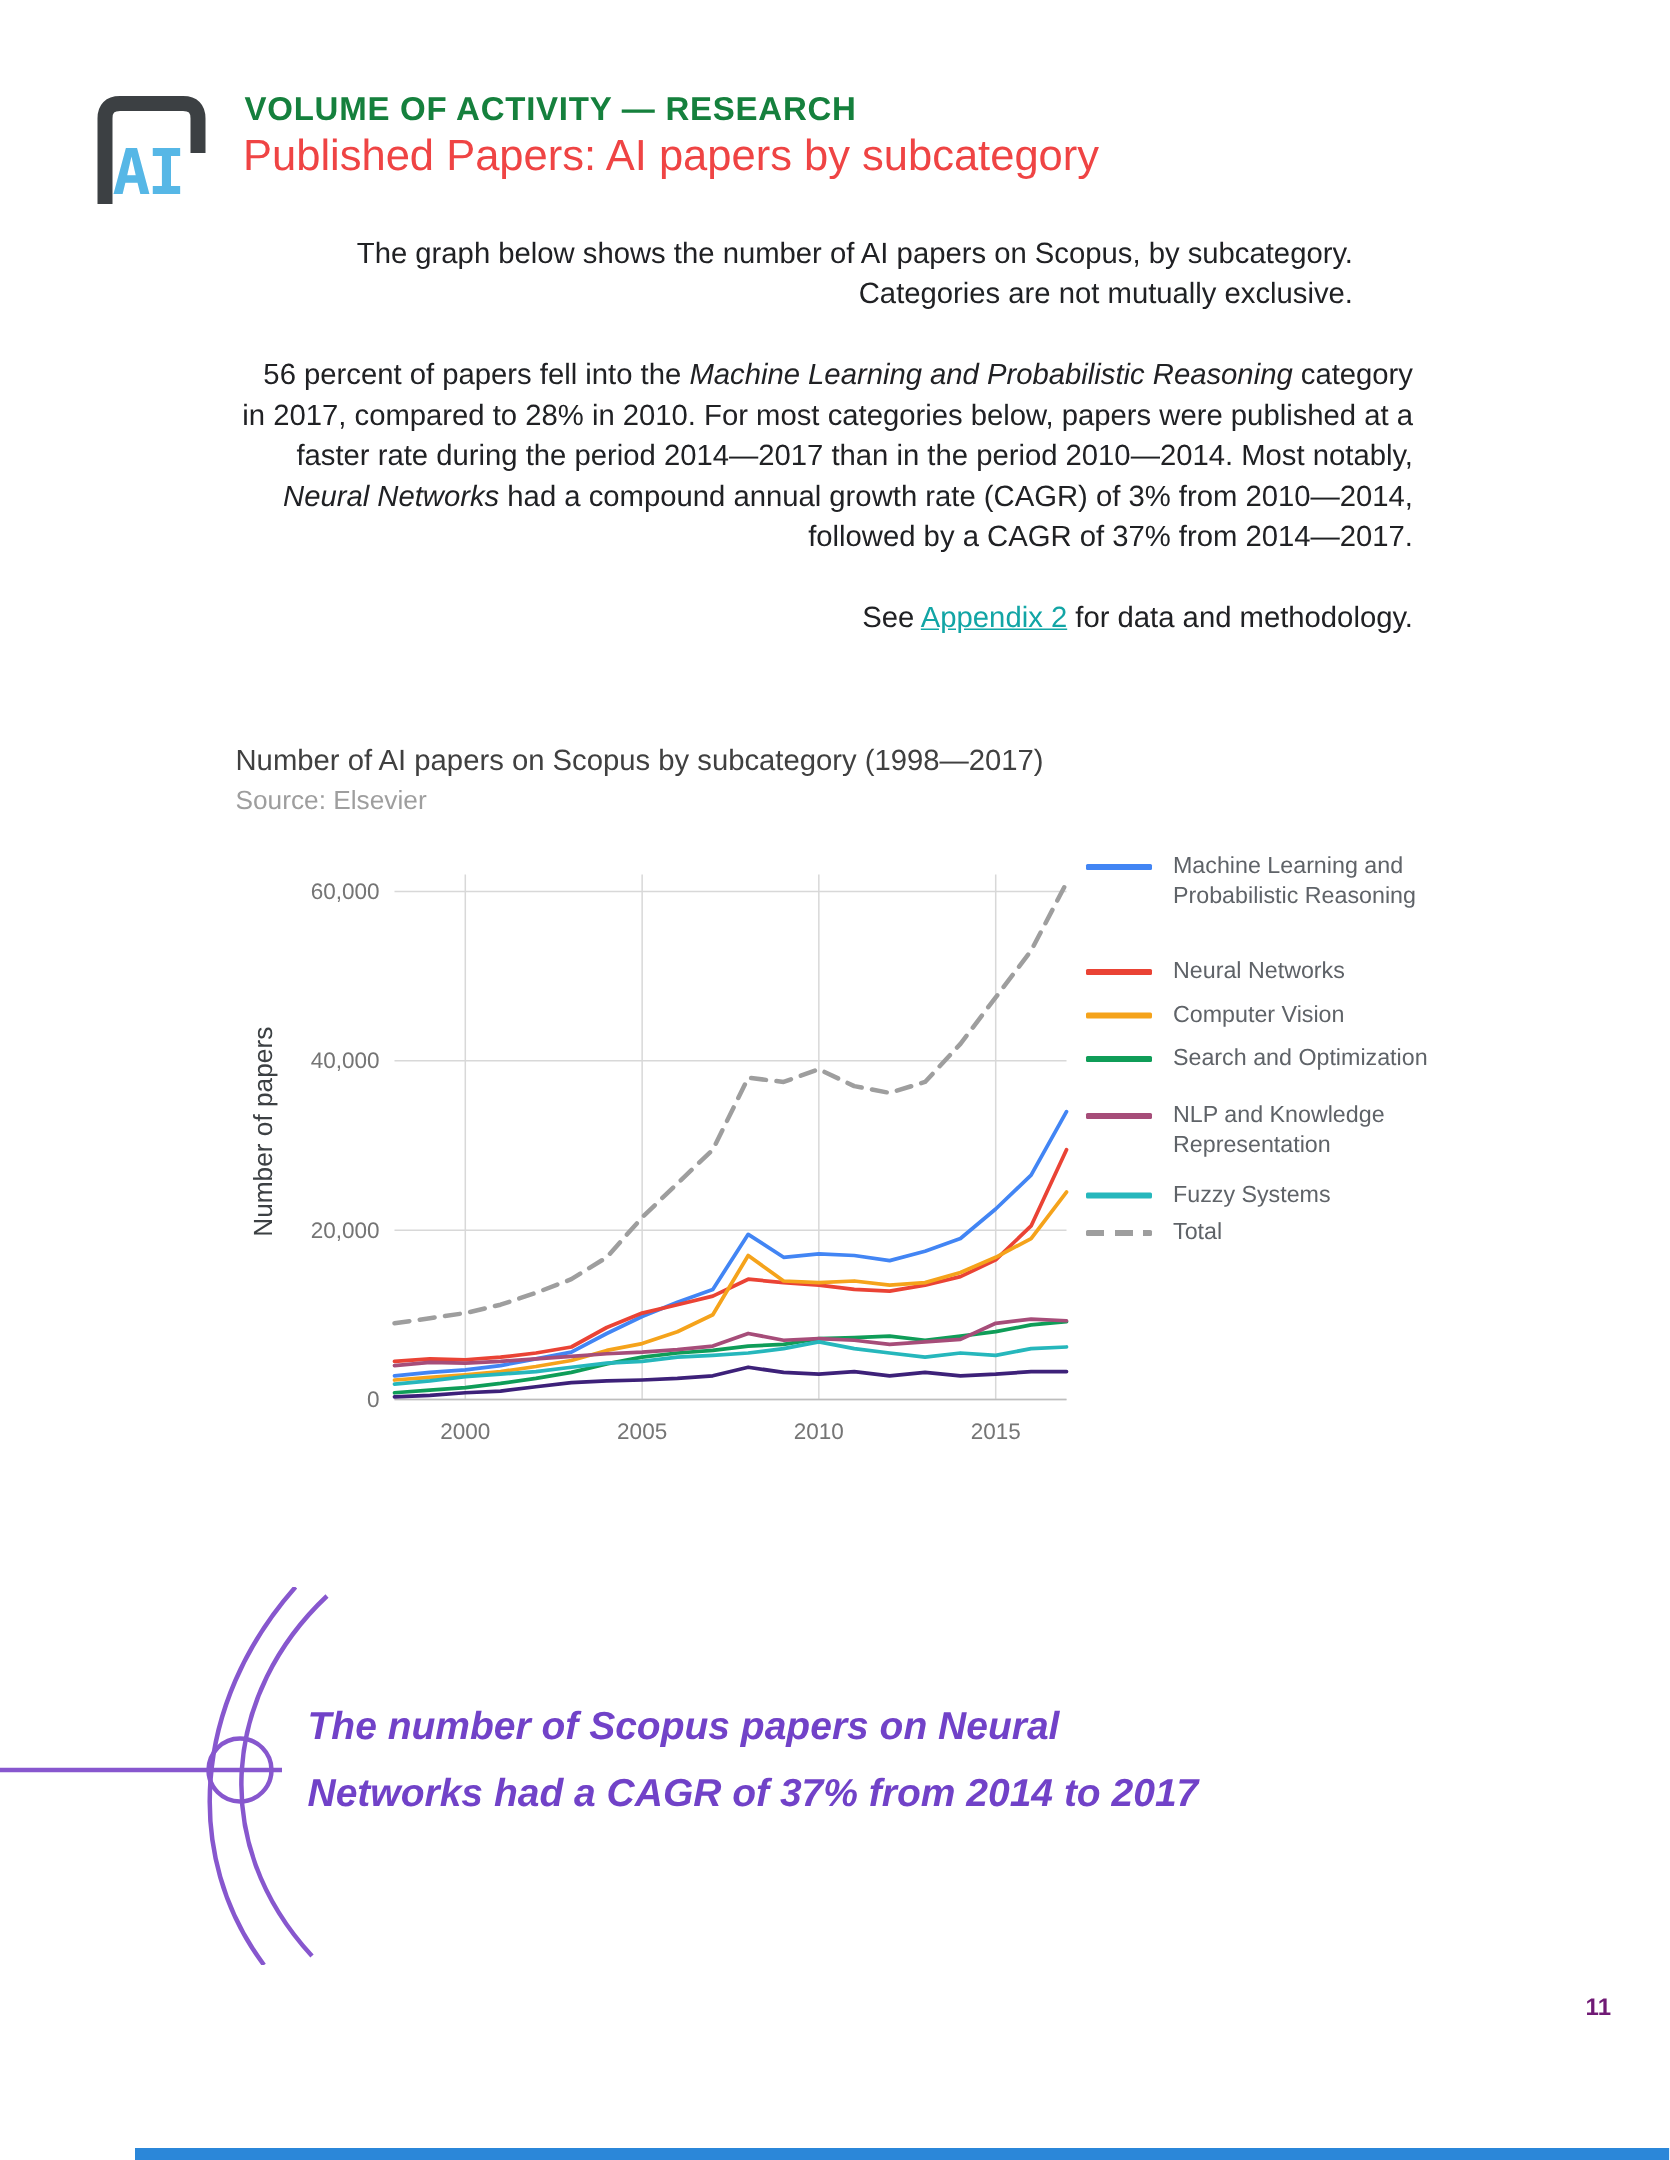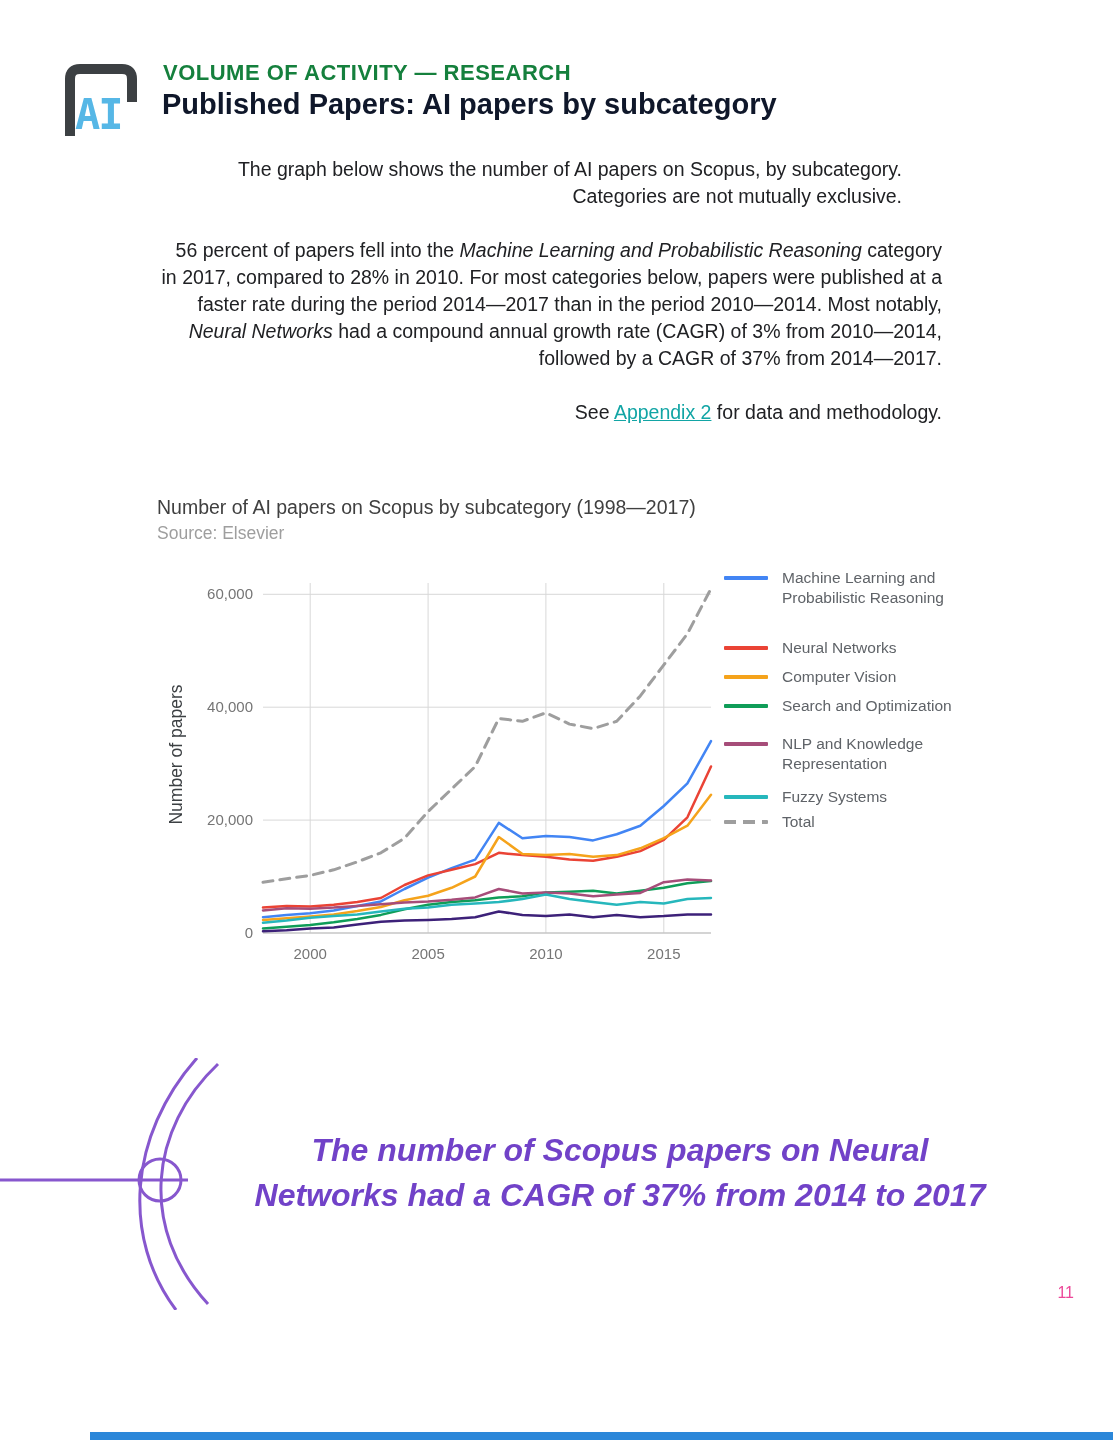--- a/index.html
+++ b/index.html
@@ -5,21 +5,21 @@
   html,body{margin:0;padding:0;background:#ffffff;}
   .page{position:relative;width:1113px;height:1440px;background:#fff;overflow:hidden;
         font-family:"Liberation Sans",sans-serif;color:#202124;}
 
   
   .logo{position:absolute;left:60px;top:62px;width:82px;height:76px;}
   .logo-letters{position:absolute;left:15px;top:28px;font-family:"DejaVu Sans Mono",monospace;
         font-weight:bold;font-size:42px;letter-spacing:-2px;color:var(--logo-blue,#56B7E6);}
   .eyebrow{position:absolute;left:163px;top:60px;font-size:22px;font-weight:bold;
         letter-spacing:.5px;color:#15803d;}
-  .title{position:absolute;left:162px;top:88px;margin:0;font-size:29px;font-weight:bold;color:#0f172a;}
+  .title{position:absolute;left:162px;top:88px;margin:0;font-size:29px;font-weight:normal;color:#ef4444;}
 
   
   .body-text{position:absolute;left:157px;top:156px;width:785px;font-size:19.5px;line-height:27px;color:#202124;}
   .body-text p{margin:0 0 27px 0;text-align:right;}
   .body-text p:first-child{max-width:745px;}
   .it{font-style:italic;}
   a.link{color:var(--link-teal,#12A5A5);text-decoration:underline;cursor:pointer;}
 
   
   .chart-title{position:absolute;left:157px;top:496px;font-size:19.5px;color:#404040;}
@@ -37,24 +37,24 @@
   .legend-item:nth-child(2){margin-top:30px;}
   .legend-item:nth-child(3){margin-top:9px;}
   .legend-item:nth-child(4){margin-top:9px;}
   .legend-item:nth-child(5){margin-top:18px;}
   .legend-item:nth-child(6){margin-top:13px;}
   .legend-item:nth-child(7){margin-top:5px;}
   .legend-item:nth-child(8){margin-top:9px;}
 
   
   .quote-deco{position:absolute;left:0;top:1058px;}
-  .quote-text{position:absolute;left:205px;top:1128px;width:830px;font-size:32px;line-height:45px;
-        font-weight:bold;font-style:italic;color:var(--accent-purple,#7142C8);text-align:center;}
+  .quote-text{position:absolute;left:205px;top:1128px;width:830px;font-size:26px;line-height:45px;
+        font-weight:bold;font-style:italic;color:var(--accent-purple,#7142C8);}
 
-  .page-number{position:absolute;right:39px;top:1284px;font-size:16px;color:#ec4899;}
+  .page-number{position:absolute;right:39px;top:1330px;font-size:16px;color:#701a75;font-weight:bold;}
   .footer-bar{position:absolute;left:90px;right:0;bottom:0;height:8px;background:var(--footer-blue,#2B87D9);}
 </style>
 </head>
 <body>
 
 <div class="page">
 
   <div class="logo">
     <svg width="82" height="76" viewBox="0 0 82 76">
       <path d="M10 74 L10 17 Q10 7 20 7 L62 7 Q72 7 72 17 L72 40" stroke="#3C4043" stroke-width="10" fill="none"></path>

